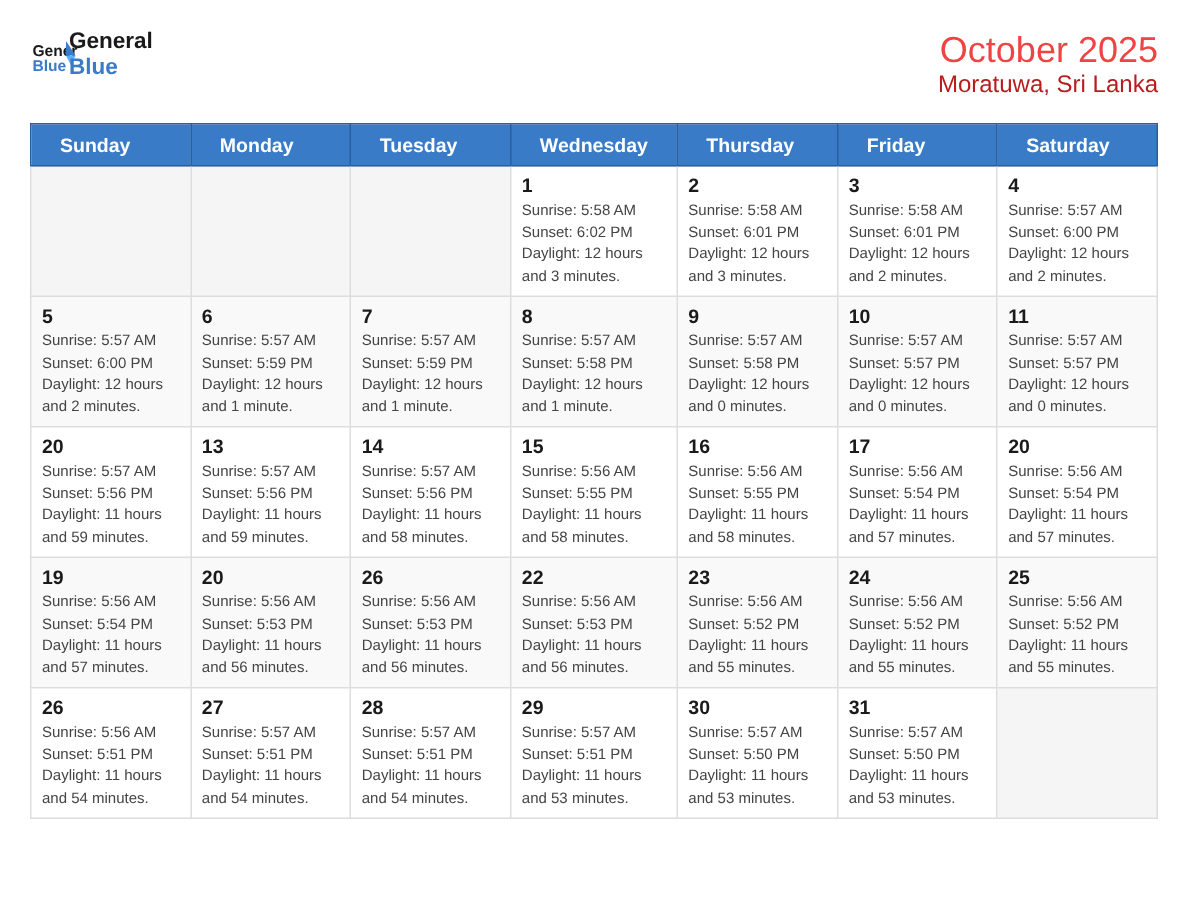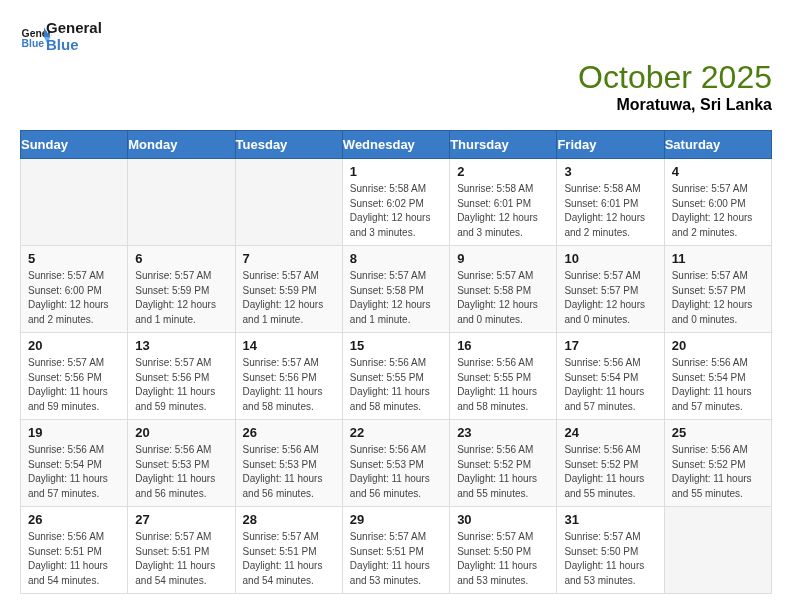--- a/index.html
+++ b/index.html
@@ -22,40 +22,39 @@
       gap: 4px;
     }
     .logo-icon {
       width: 32px;
       height: 32px;
     }
     .title-block {
       text-align: right;
     }
     .month-title {
-      font-size: 32px;
+      font-size: 24px;
       font-weight: 300;
-      color: #4d7c0f;
-      margin-top: 39px;
+      color: #ef4444;
     }
     .location {
       font-size: 16px;
-      color: #000000;
-      font-weight: 700;
+      color: #b91c1c;
+      font-weight: 400;
     }
     .calendar {
       width: 100%;
       border-collapse: collapse;
       border: 1px solid #ccc;
     }
     .calendar th {
       background-color: #3a7bc8;
       color: #fff;
       text-align: left;
-      padding: 6px 0;
+      padding: 6px 19px;
       font-size: 13px;
       font-weight: bold;
       border: 1px solid #2a5fa0;
     }
     .calendar td {
       vertical-align: top;
       padding: 5px 7px;
       border: 1px solid #ddd;
       font-size: 10.5px;
       color: #333;

